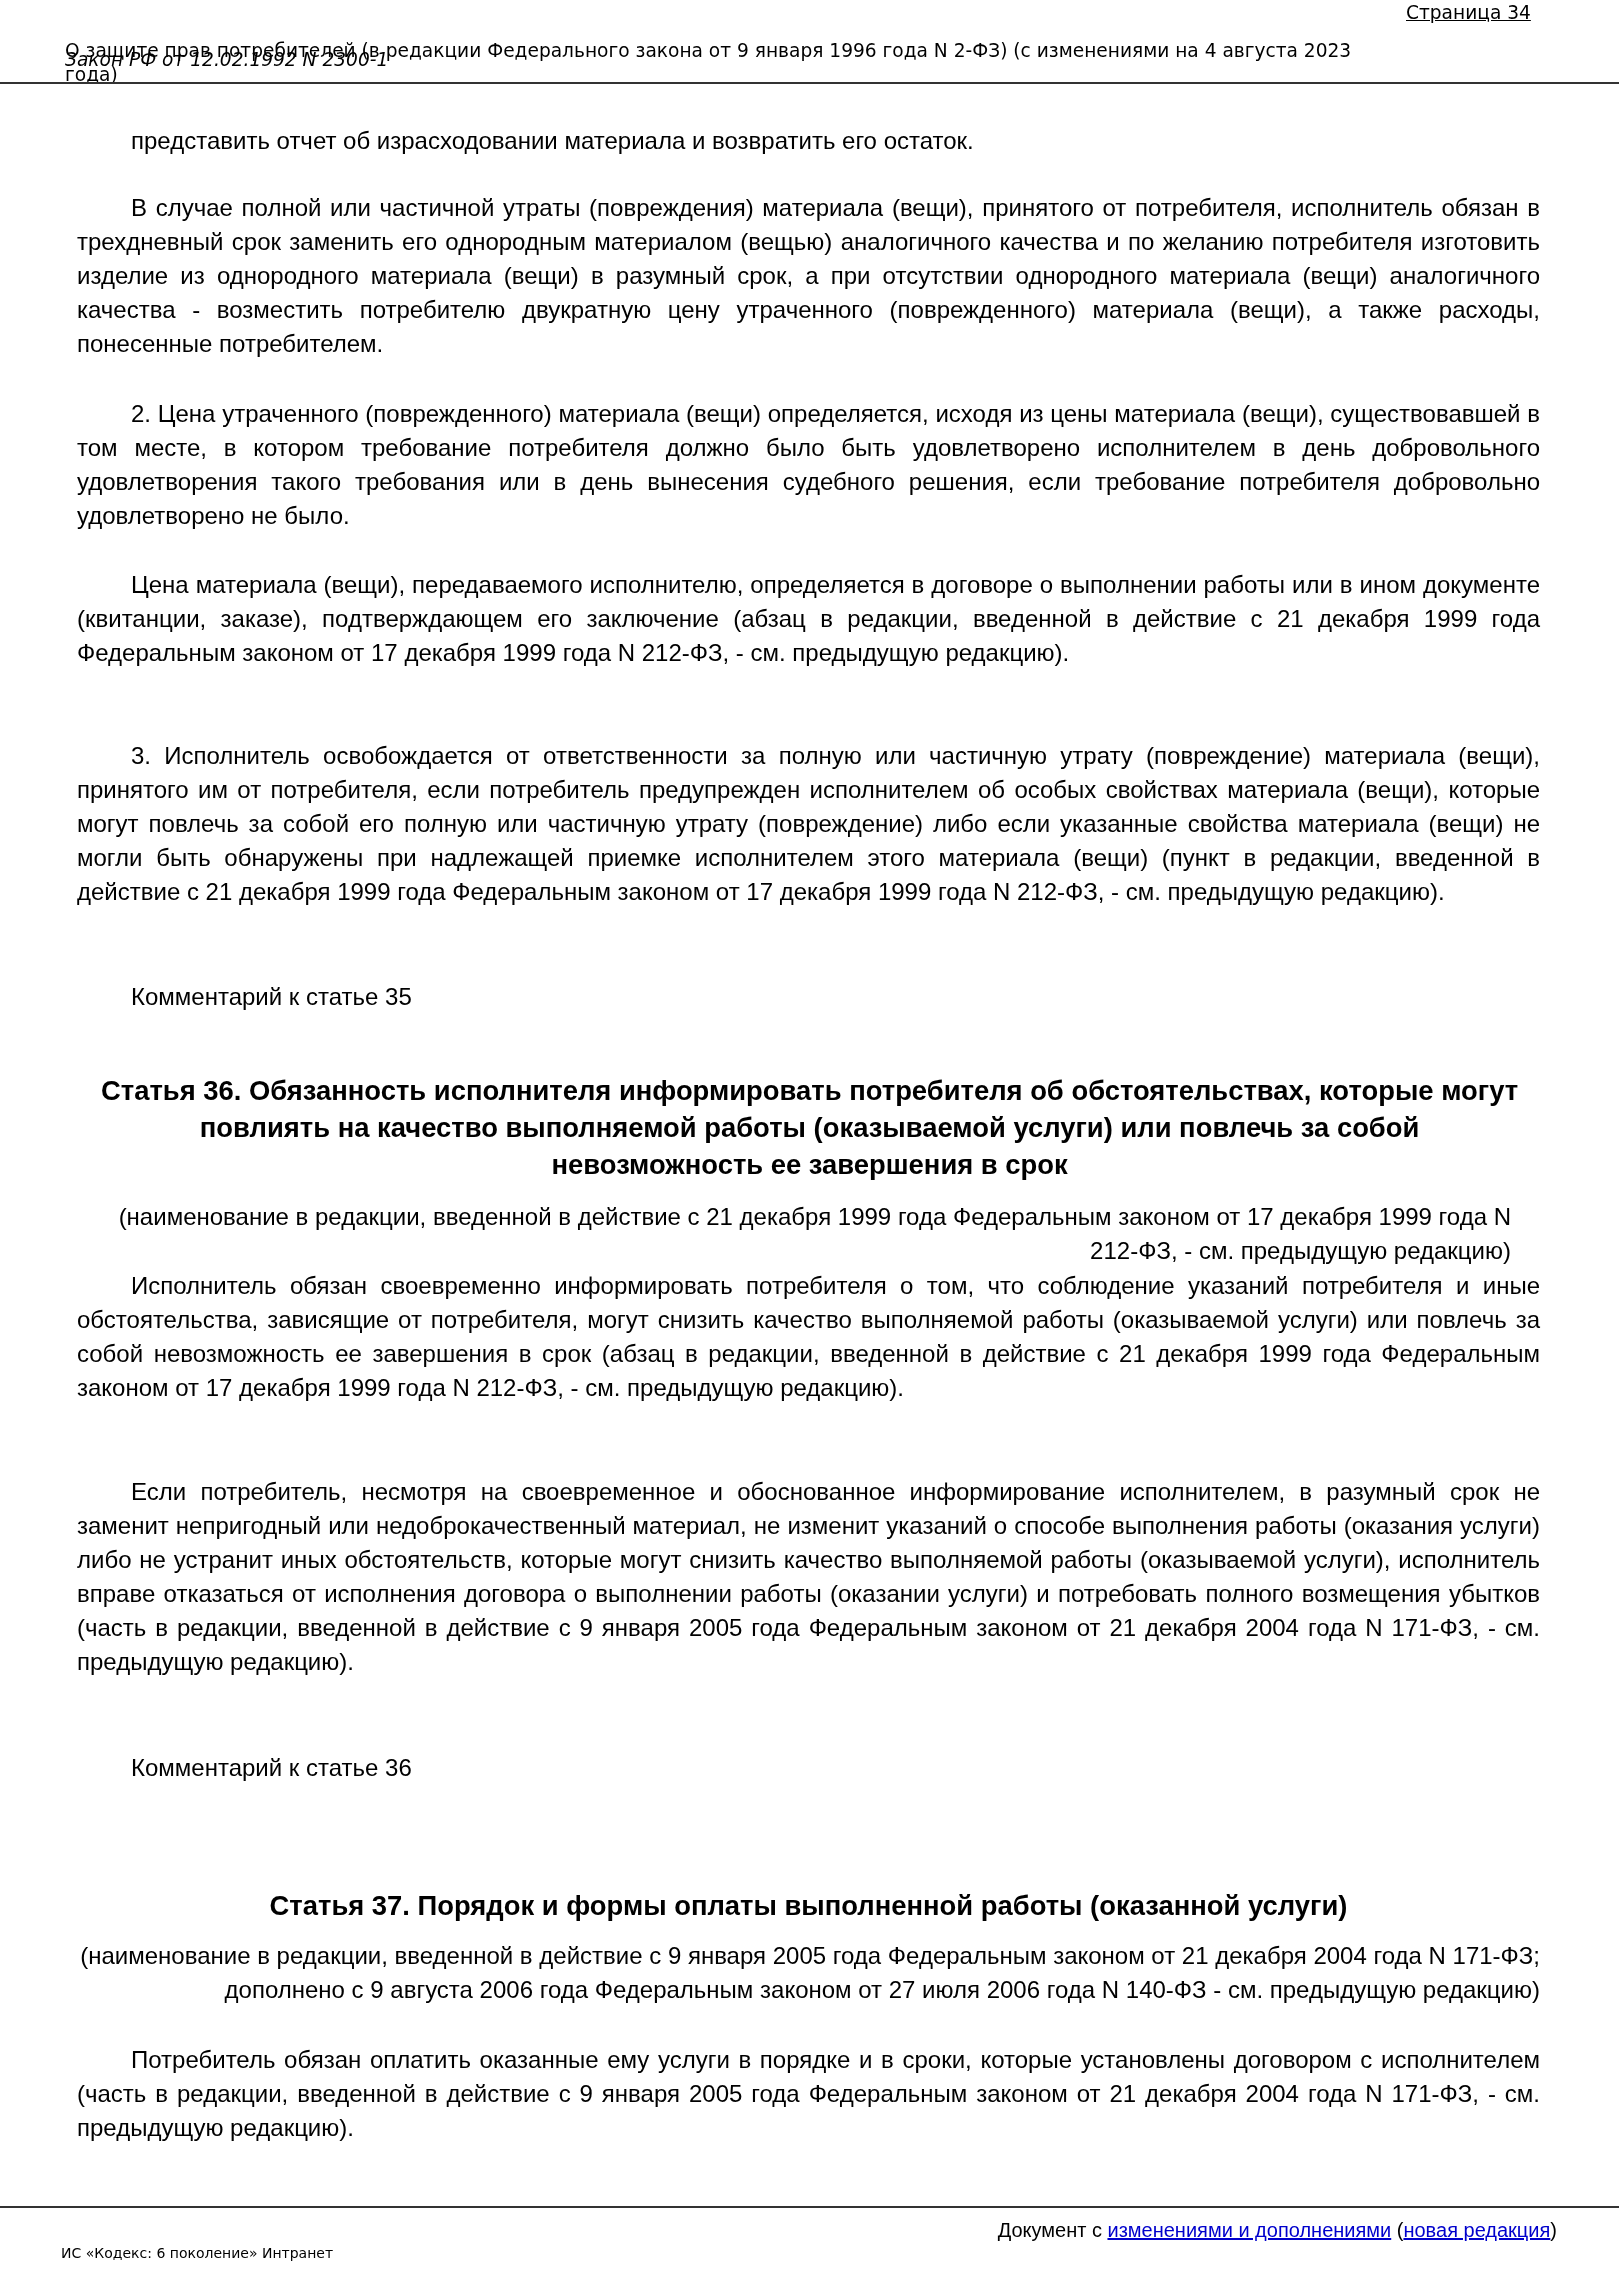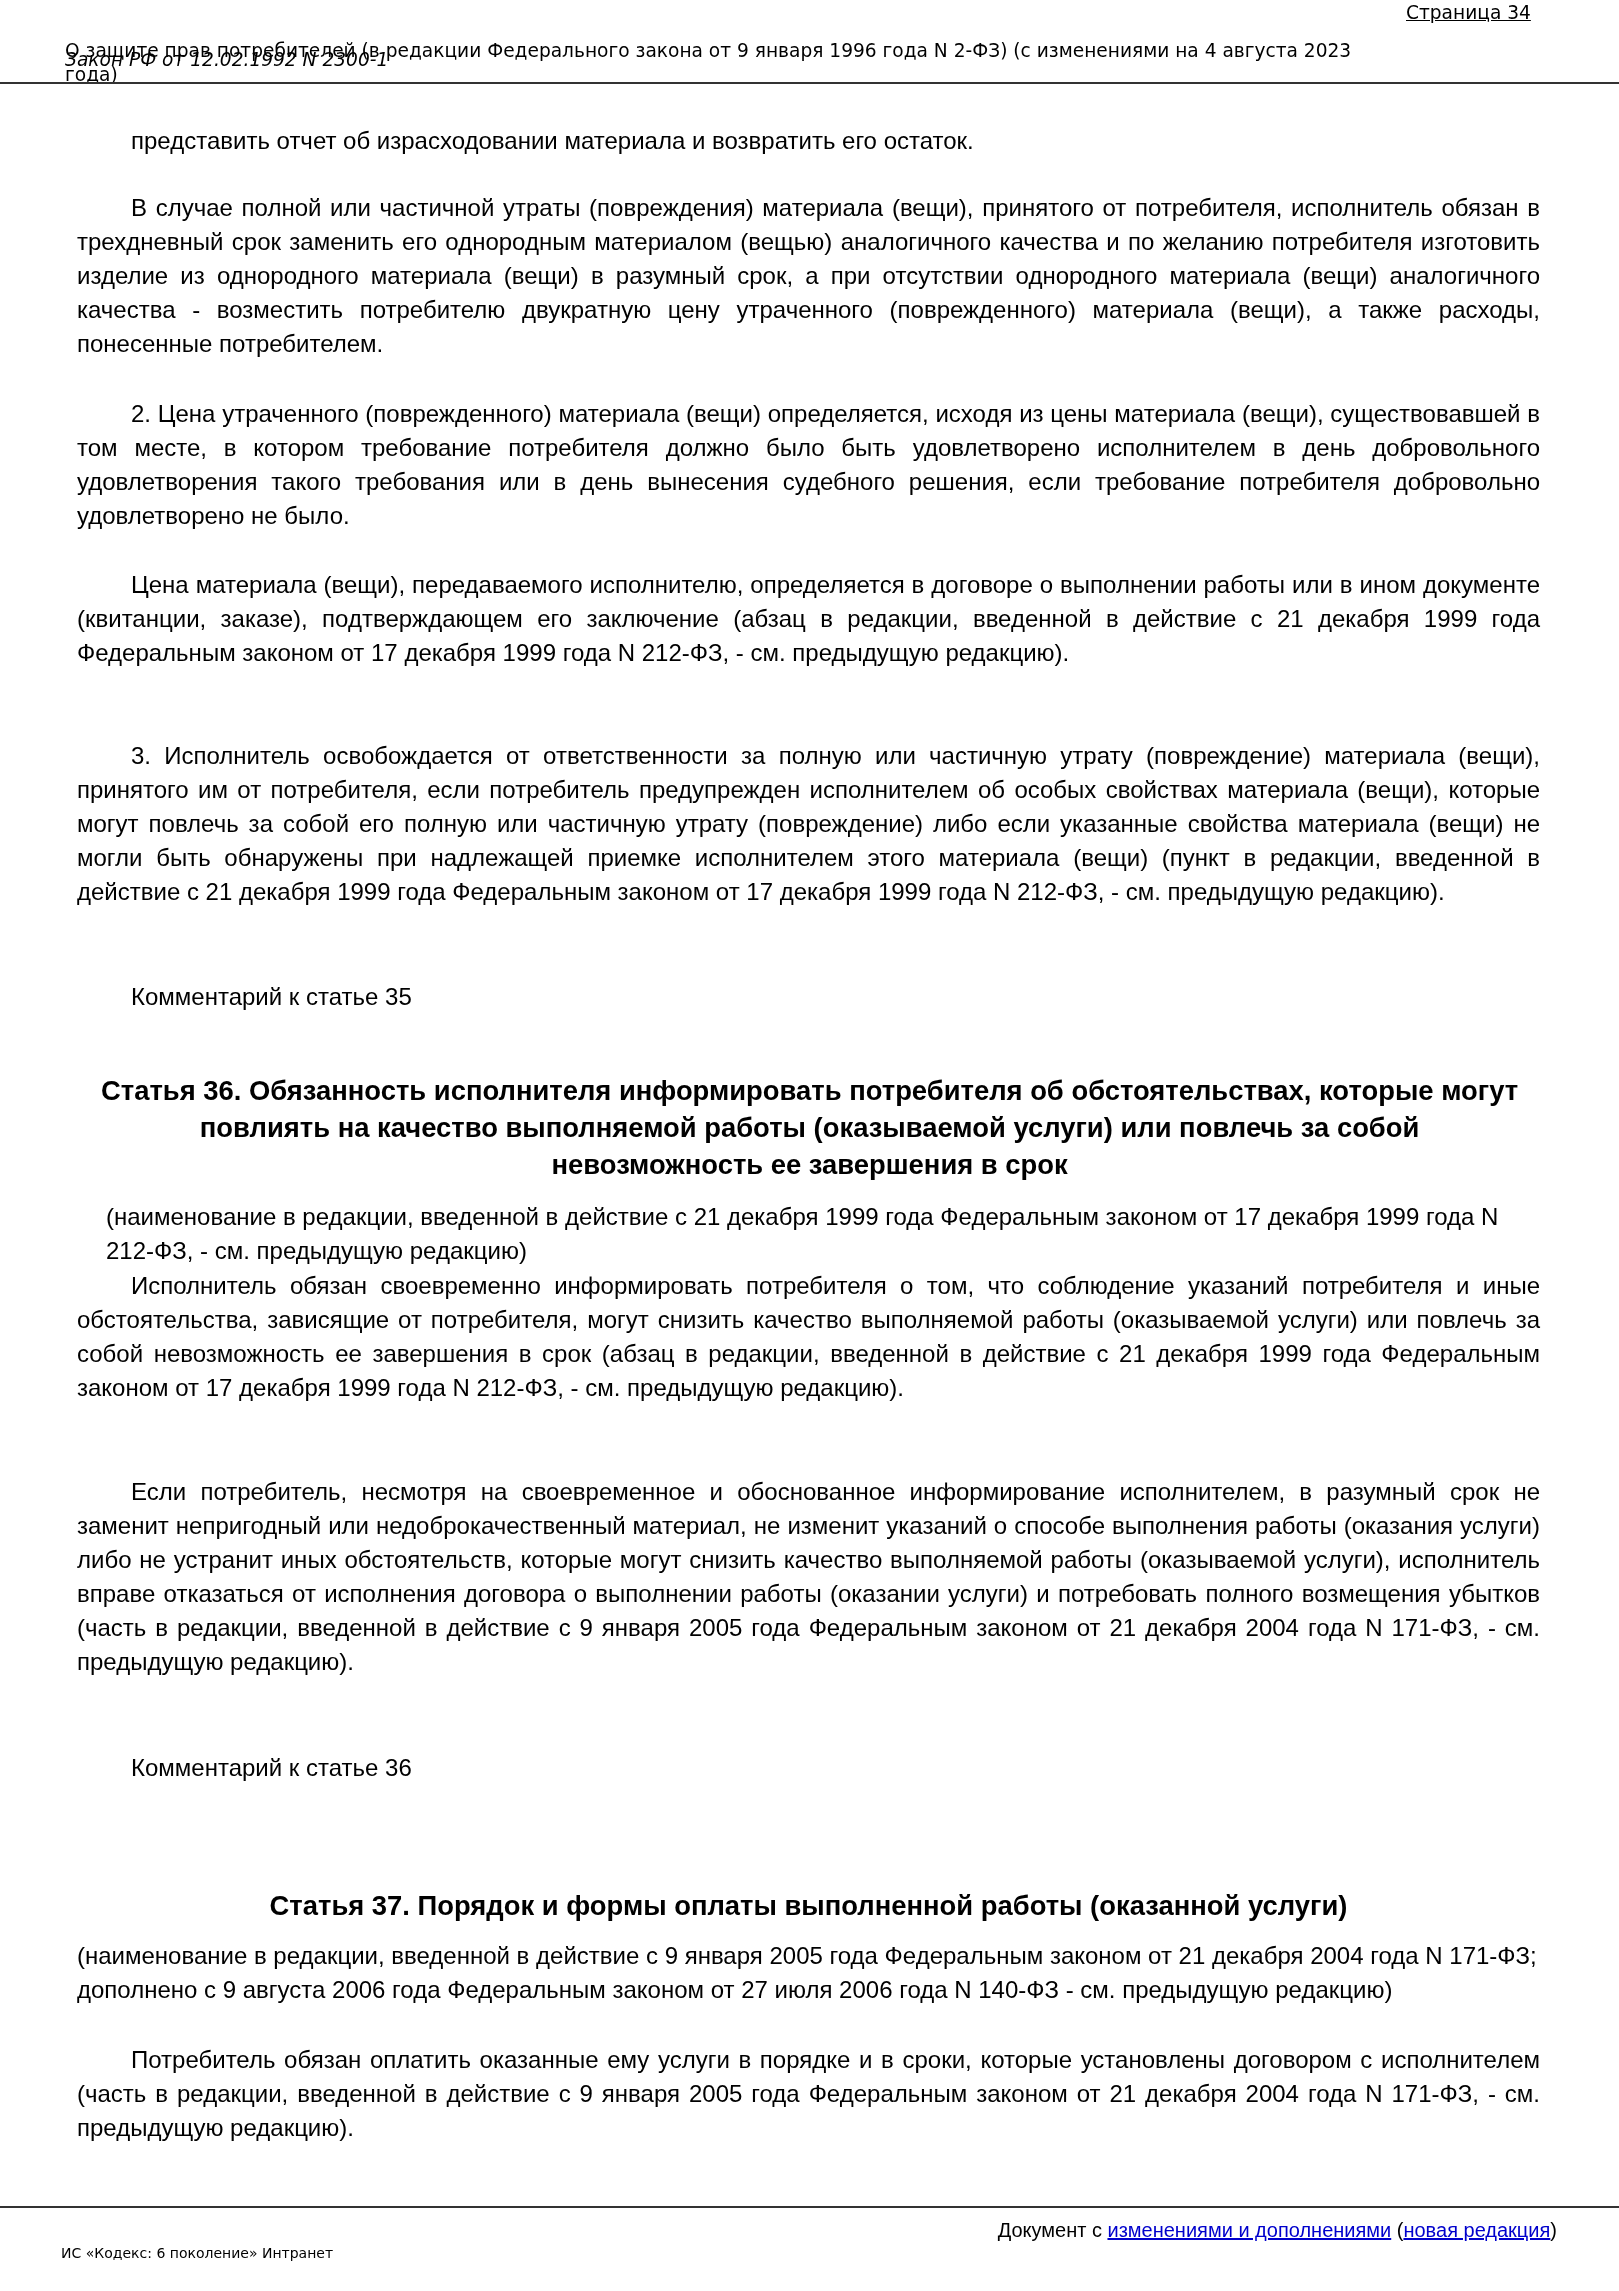--- a/index.html
+++ b/index.html
@@ -5,21 +5,21 @@
   html, body { margin: 0; padding: 0; background: #ffffff; }
   body { width: 1619px; height: 2292px; position: relative; overflow: hidden; color: #000; }
   .hdr { position: absolute; left: 65px; top: 0; width: 1490px; font-family: "DejaVu Sans", sans-serif; font-size: 18.6px; line-height: 23.5px; }
   .hdr-title { position: absolute; left: 0; top: 1px; width: 1313px; margin-top: 38px; }
   .hdr-page { position: absolute; left: 1341px; top: 1px; white-space: nowrap; text-decoration: underline; }
   .hdr-sub { position: absolute; left: 0; top: 48px; font-style: italic; }
   .hdr-rule { position: absolute; left: 0; top: 82px; width: 1619px; height: 2px; background: #333; }
   .body { position: absolute; left: 77px; width: 1463px; font-family: "Liberation Sans", sans-serif; font-size: 24px; line-height: 34px; }
   .p { position: absolute; left: 0; width: 1463px; text-align: justify; }
   .ind { text-indent: 54px; }
-  .ctr { text-align: left; }
+  .ctr { text-align: right; }
   .h { font-weight: bold; font-size: 27.4px; line-height: 37px; text-align: center; }
   .ftr-rule { position: absolute; left: 0; top: 2206px; width: 1619px; height: 2px; background: #333; }
   .ftr-doc { position: absolute; right: 62px; top: 2219px; font-family: Liberation Sans, sans-serif; font-size: 20px; white-space: nowrap; }
   .ftr-doc a { color: #0000cc; text-decoration: underline; }
   .ftr-sys { position: absolute; left: 61px; top: 2245px; font-family: "DejaVu Sans", sans-serif; font-size: 14px; white-space: nowrap; }
 </style>
 </head>
 <body>
 
 <div class="hdr">

